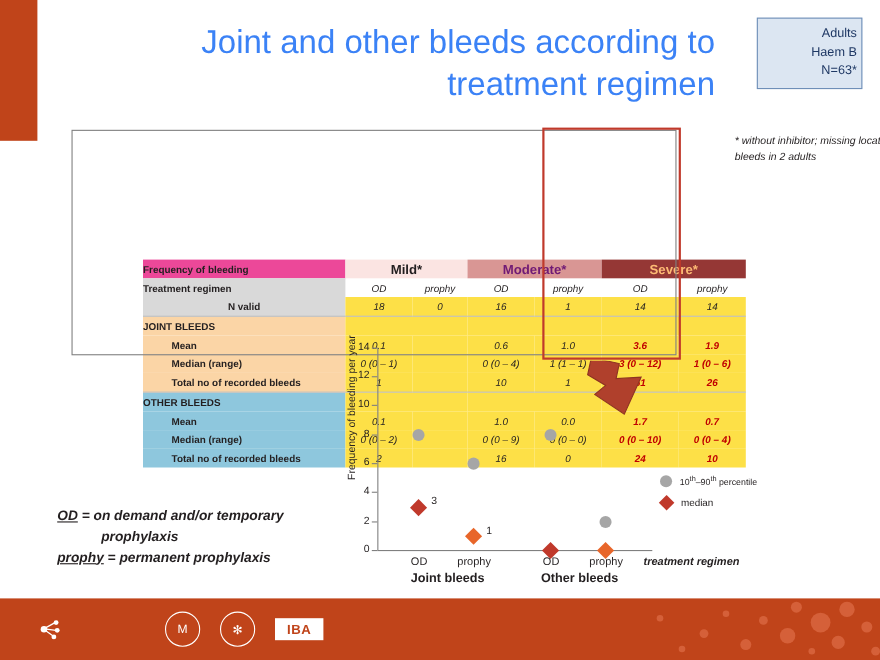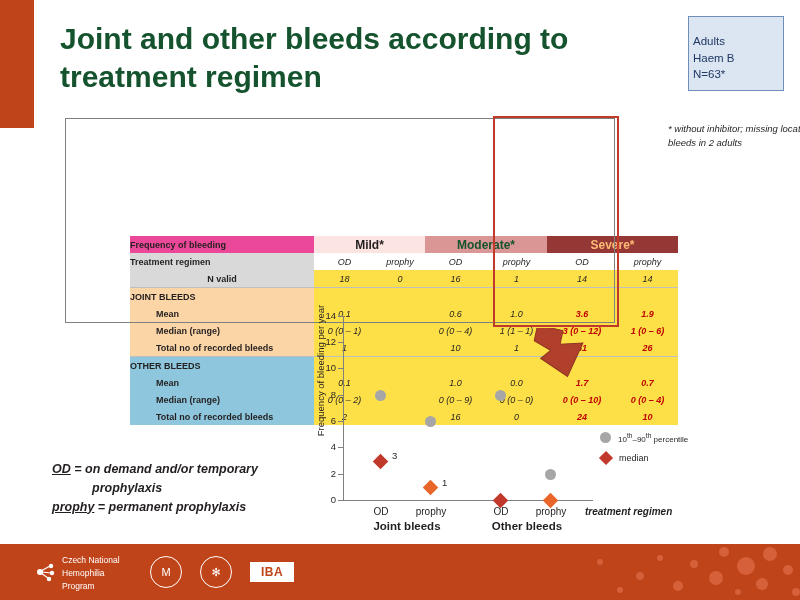--- a/index.html
+++ b/index.html
@@ -10,29 +10,29 @@
     color:#231f20;
   }
   
   .left-bar{
     position:absolute;left:0;top:0;width:34px;height:128px;
     background:#c0441a;
   }
   
   .title{
     position:absolute;left:60px;top:20px;width:590px;
-    text-align:left;
-    font-size:30px;line-height:1.25;font-weight:700;color:#14532d;
+    text-align:right;
+    font-size:30px;line-height:1.25;font-weight:400;color:#3b82f6;
   }
   
   .badge{
     position:absolute;right:16px;top:16px;width:86px;
     border:1px solid #6f8fb8;background:#dce6f2;
-    text-align:left;font-size:11.5px;color:#1f3864;
-    padding:16px 4px 7px 4px;line-height:1.45;margin-left:44px;
+    text-align:right;font-size:11.5px;color:#1f3864;
+    padding:6px 4px 7px 4px;line-height:1.45;margin-left:44px;
   }
   
   .footnote{
     position:absolute;left:636px;top:122px;width:160px;
     font-size:9.5px;line-height:1.45;font-style:italic;color:#231f20;margin-left:32px;
   }
 
   
   .tbl{
     position:absolute;left:65px;top:118px;width:548px;
@@ -45,21 +45,21 @@
   .lbl{
     width:158px;padding-left:6px;font-weight:bold;font-size:9px;
     border-right:1px solid #808080;
   }
   .lbl.ind{padding-left:26px;}
   .c{text-align:center;}
   .grp-head{
     text-align:center;font-weight:bold;font-size:12px;height:21px;
   }
   .mild{background:#fbe4e2;color:#231f20;}
-  .mod{background:#d99694;color:#14532d;}
+  .mod{background:#d99694;color:#701a75;}
   .sev{background:#953735;color:#fdba74;}
   .hdr-lbl{background:#ec4899;height:21px;}
   .sub-lbl{background:#d9d9d9;}
   .joint-lbl{background:#fbd5a6;}
   .other-lbl{background:#8ec7dd;}
   .white{background:#fde047;}
   .ital{font-style:italic;}
   .red{color:#c00000;font-weight:bold;font-style:italic;}
   .sep-l{border-left:1px dotted #595959;}
   .tblwrap{position:absolute;left:65px;top:118px;width:548px;height:203px;}
@@ -351,23 +351,18 @@
         <circle cx="268" cy="48" r="3"></circle>
     </g>
   </svg>
   <svg class="cnhp-mark" width="20" height="20" viewBox="0 0 20 20">
     <circle cx="4" cy="10" r="3" fill="#ffffff"></circle>
     <circle cx="15" cy="4" r="2.2" fill="#ffffff"></circle>
     <circle cx="16" cy="11" r="2.2" fill="#ffffff"></circle>
     <circle cx="13" cy="17" r="2.2" fill="#ffffff"></circle>
     <path d="M5 9 L14 4 M6 10 L15 11 M5 11 L12 16" stroke="#ffffff" stroke-width="1.2" fill="none"></path>
   </svg>
-  <div class="txt">
-    <div>Czech National</div>
-    <div>Hemophilia</div>
-    <div>Program</div>
-  </div>
   <div class="logo-row">
     <div class="lg">M</div>
     <div class="lg">✻</div>
     <div class="iba">IBA</div>
   </div>
 </div>
 
 </body></html>

